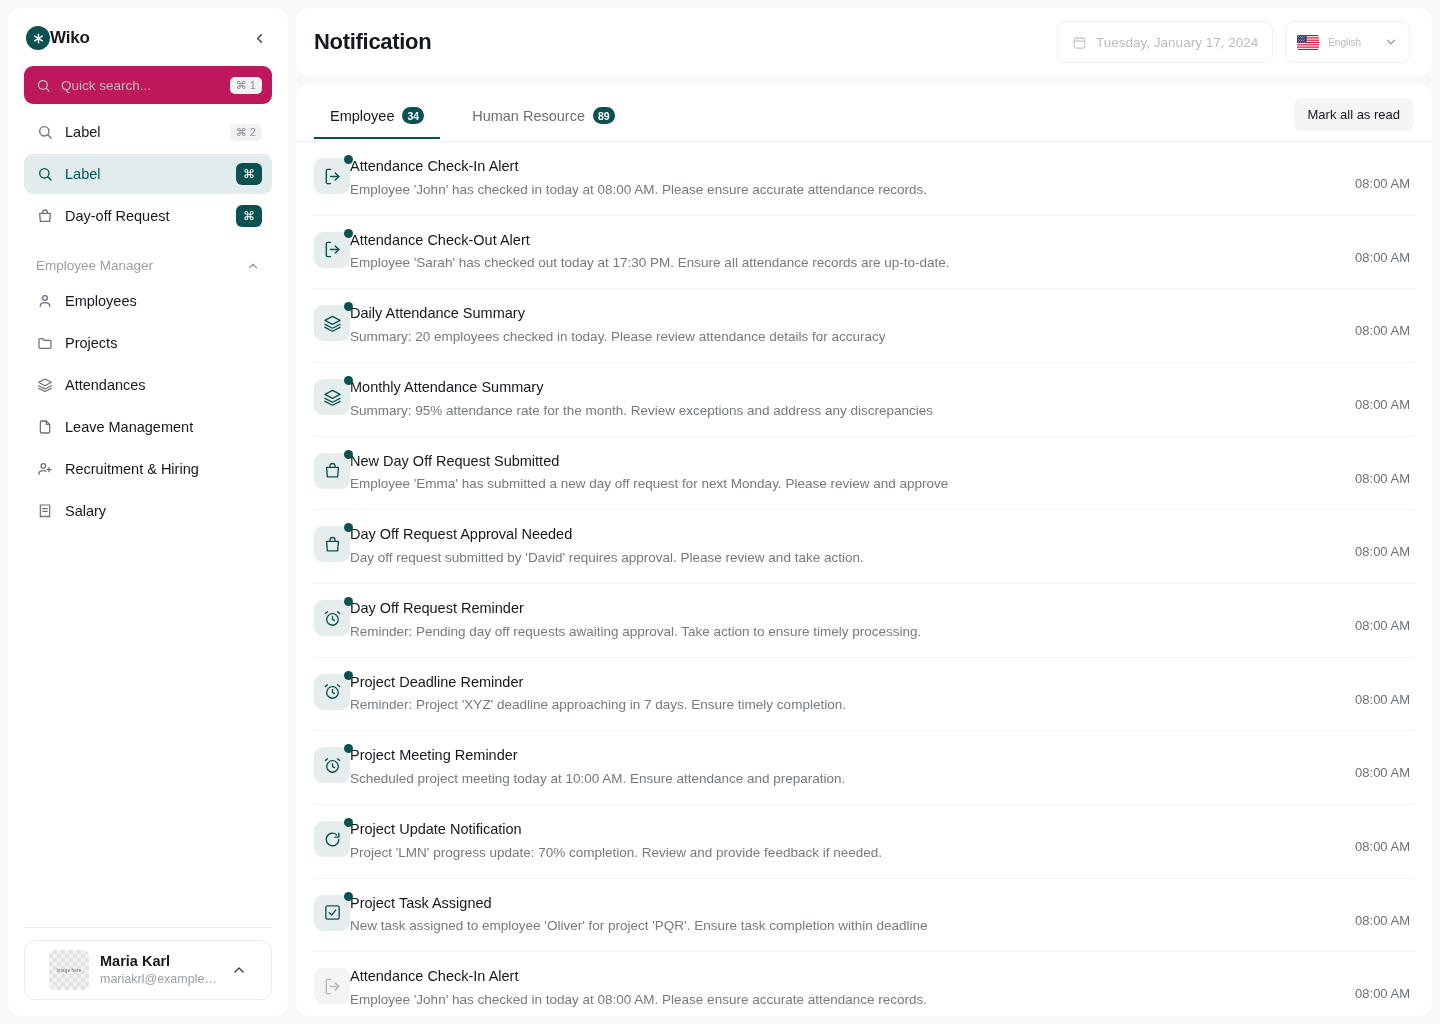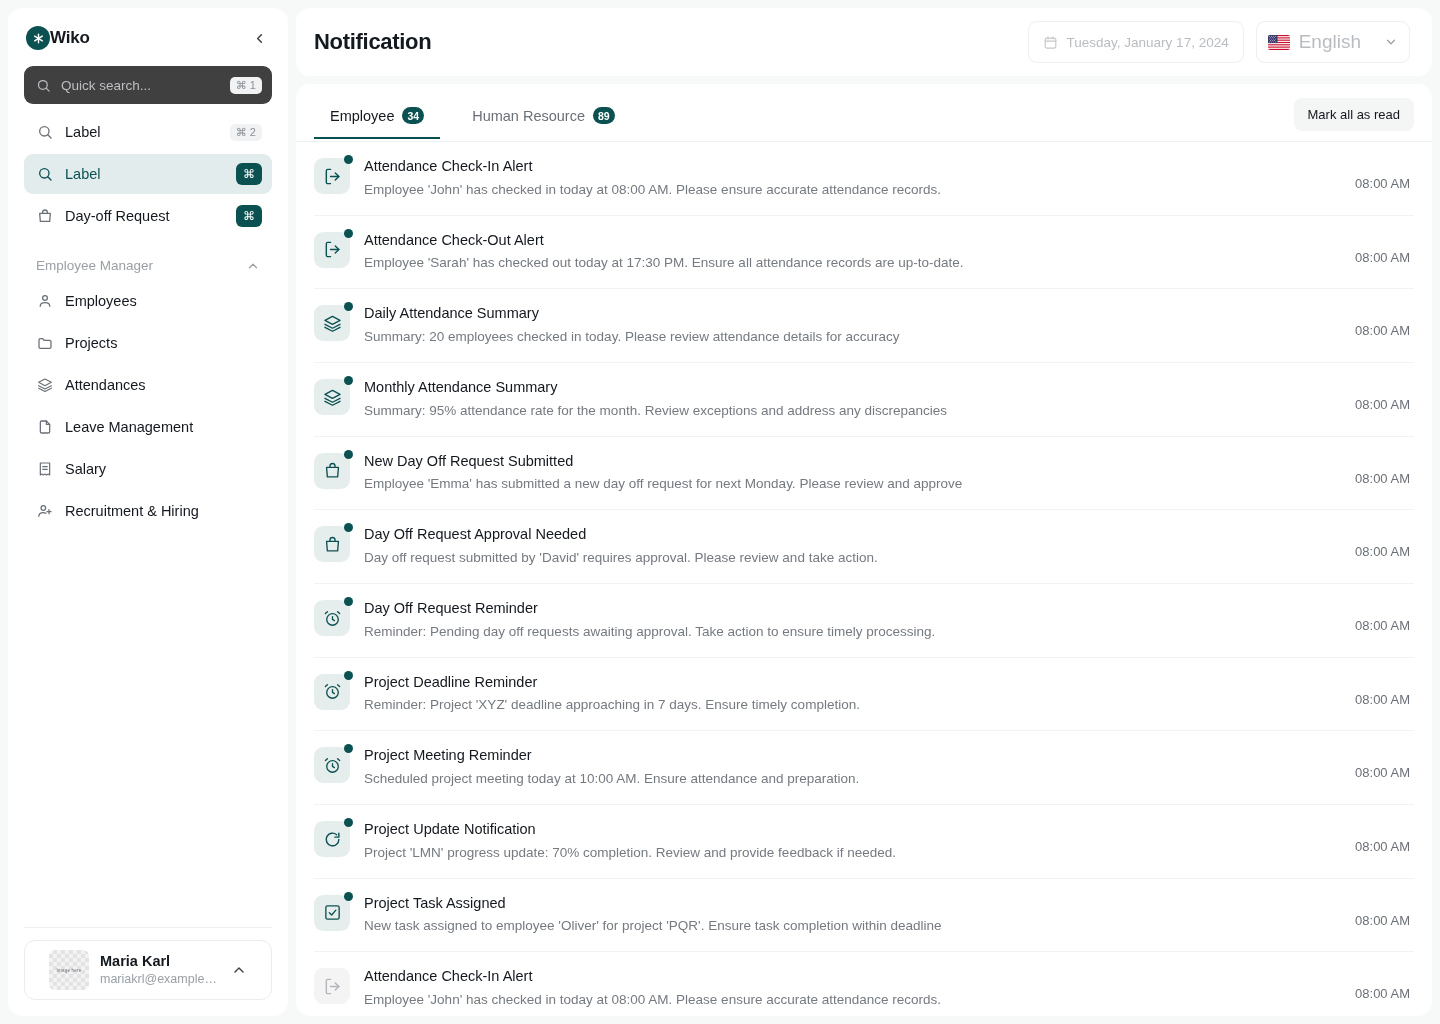--- a/index.html
+++ b/index.html
@@ -34,21 +34,21 @@
   }
   .brand-name { font-size: 17px; font-weight: 700; color: #14181f; letter-spacing: -0.2px; }
   .collapse-btn {
     width: 22px; height: 22px; display: flex; align-items: center; justify-content: center;
     color: #3b4149; cursor: pointer;
   }
 
   .sb-search {
     margin: 6px 16px 8px 16px;
     height: 38px; border-radius: 9px;
-    background: #404040;
+    background: #be185d;
     display: flex; align-items: center; gap: 10px;
     padding: 0 10px 0 12px;
   }
   .sb-search .ph { flex: 1; font-size: 13.5px; color: #bcbfc4; }
   .kbd {
     font-size: 11px; color: #8b9097; background: #f1f2f3;
     border-radius: 5px; padding: 3px 6px; line-height: 1;
     display: flex; align-items: center; gap: 3px; white-space: nowrap;
   }
   .kbd-dark {
@@ -111,21 +111,21 @@
   }
   .page-title { font-size: 22px; font-weight: 700; color: #14181f; flex: 1; letter-spacing: -0.3px; }
   .date-pill {
     height: 42px; border: 1px solid #efeff0; border-radius: 9px;
     display: flex; align-items: center; gap: 9px; padding: 0 14px;
     font-size: 13.5px; color: #b9bcc1; cursor: pointer;
   }
   .lang-pill {
     height: 42px; border: 1px solid #efeff0; border-radius: 9px;
     display: flex; align-items: center; gap: 9px; padding: 0 11px 0 11px;
-    font-size: 19px; color: #b9bcc1; cursor: pointer;
+    font-size: 10px; color: #b9bcc1; cursor: pointer;
   }
   .flag { width: 22px; height: 15px; border-radius: 2px; overflow: hidden; flex: 0 0 22px; position: relative; }
 
   .content { flex: 1; display: flex; flex-direction: column; overflow: hidden; }
   .tabs-row {
     display: flex; align-items: center; justify-content: space-between;
     padding: 14px 18px 0 18px;
     border-bottom: 1px solid #f0f1f2;
   }
   .tabs { display: flex; gap: 16px; }
@@ -142,21 +142,21 @@
     display: flex; align-items: center; justify-content: center; padding: 0 5px;
   }
   .mark-read {
     background: #f4f5f5; border: none; border-radius: 8px;
     font-family: inherit; font-size: 13px; color: #14181f;
     padding: 9px 14px; cursor: pointer; margin-bottom: 10px;
   }
 
   .list { flex: 1; overflow: hidden; padding: 0 18px; }
   .row {
-    display: flex; align-items: flex-start; gap: 14px;
+    display: flex; align-items: flex-start; 
     padding: 14px 4px 14px 0;
     border-bottom: 1px solid #f2f3f3;
     cursor: pointer;
   }
   .row:last-child { border-bottom: none; }
   .tile-wrap { position: relative; flex: 0 0 36px; margin-top: 2px; }
   .tile {
     width: 36px; height: 36px; border-radius: 9px;
     background: #e6eeed; color: #0c5152;
     display: flex; align-items: center; justify-content: center;
@@ -288,39 +288,39 @@
           <svg width="16" height="16" viewBox="0 0 24 24" fill="none" stroke="currentColor" stroke-width="1.9" stroke-linecap="round" stroke-linejoin="round">
               <path d="M14 3H7a2 2 0 0 0-2 2v14a2 2 0 0 0 2 2h10a2 2 0 0 0 2-2V8l-5-5z"></path>
               <polyline points="14 3 14 8 19 8"></polyline>
             </svg>
         </span>
         <span class="lbl">Leave Management</span>
       </div>
 
       <div class="nav-item">
         <span class="ic">
-          <svg width="16" height="16" viewBox="0 0 24 24" fill="none" stroke="currentColor" stroke-width="1.8" stroke-linecap="round" stroke-linejoin="round">
-              <path d="M5 3h14v18l-2.3-1.4L14.4 21l-2.4-1.4L9.6 21l-2.3-1.4L5 21V3z"></path>
-              <line x1="8.6" y1="8.5" x2="15.4" y2="8.5"></line>
-              <line x1="8.6" y1="12.5" x2="15.4" y2="12.5"></line>
-            </svg>
-        </span>
-        <span class="lbl">Salary</span>
-      </div>
-
-      <div class="nav-item">
-        <span class="ic">
           <svg width="16" height="16" viewBox="0 0 24 24" fill="none" stroke="currentColor" stroke-width="1.9" stroke-linecap="round" stroke-linejoin="round">
               <circle cx="9.5" cy="7.5" r="3.4"></circle>
               <path d="M2.8 20c0-3.5 3-5.5 6.7-5.5 1.5 0 2.9.3 4 .9"></path>
               <line x1="18" y1="10" x2="18" y2="16"></line>
               <line x1="15" y1="13" x2="21" y2="13"></line>
             </svg>
         </span>
         <span class="lbl">Recruitment &amp; Hiring</span>
+      </div>
+
+      <div class="nav-item">
+        <span class="ic">
+          <svg width="16" height="16" viewBox="0 0 24 24" fill="none" stroke="currentColor" stroke-width="1.8" stroke-linecap="round" stroke-linejoin="round">
+              <path d="M5 3h14v18l-2.3-1.4L14.4 21l-2.4-1.4L9.6 21l-2.3-1.4L5 21V3z"></path>
+              <line x1="8.6" y1="8.5" x2="15.4" y2="8.5"></line>
+              <line x1="8.6" y1="12.5" x2="15.4" y2="12.5"></line>
+            </svg>
+        </span>
+        <span class="lbl">Salary</span>
       </div>
 
     </nav>
 
     <div class="sb-foot">
       <div class="sb-divider"></div>
       <div class="user-card">
         <div class="avatar">
           <span>Image here</span>
         </div>

